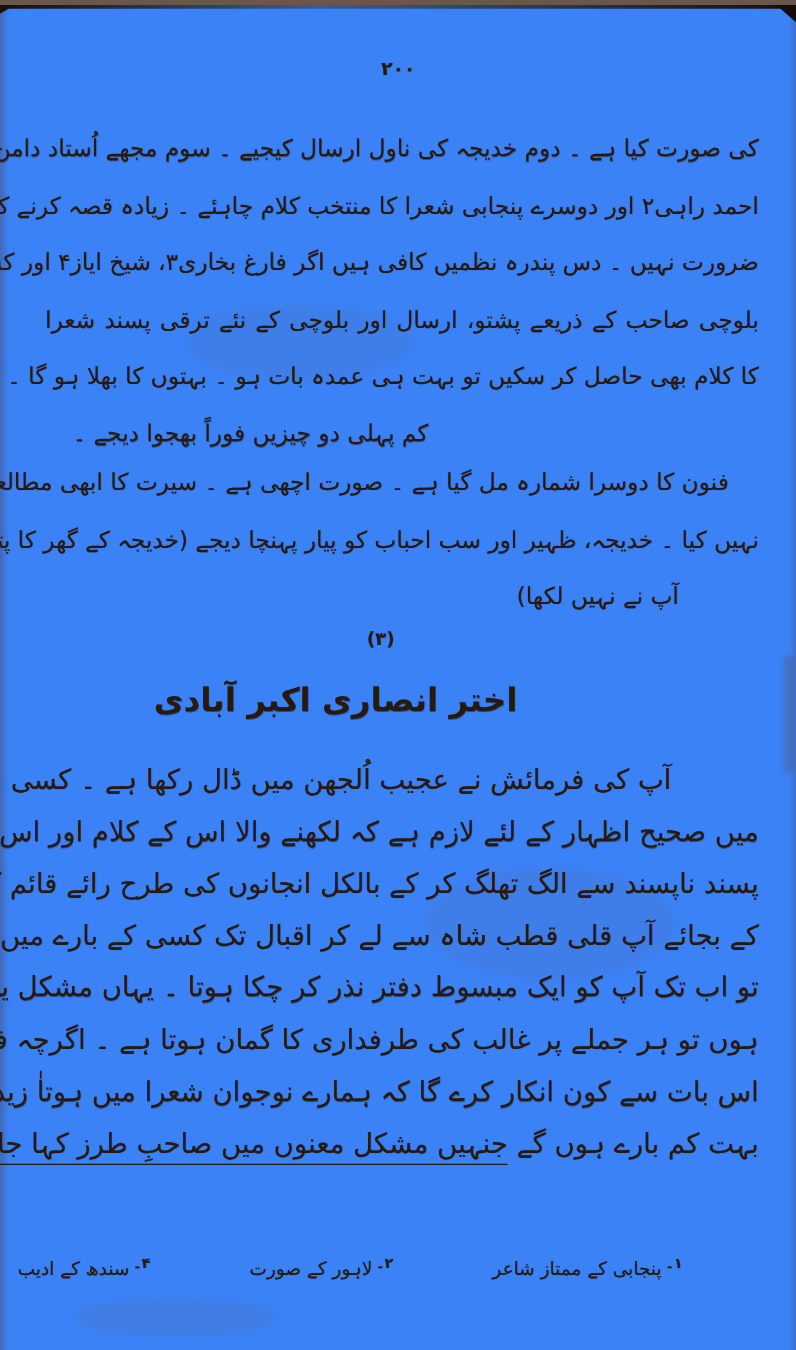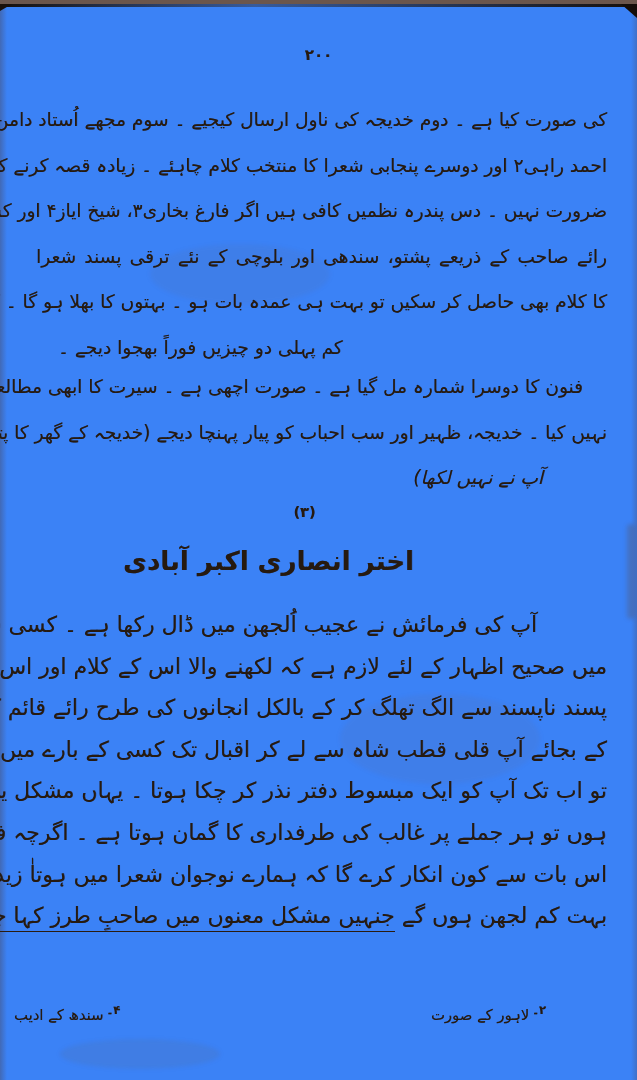--- a/index.html
+++ b/index.html
@@ -31,21 +31,21 @@
   .smudge.d{left:60px;top:1035px;width:160px;height:30px;background:rgba(110,85,70,0.10);border-radius:50%;}
 
   
   .txt{position:absolute;direction:rtl;text-shadow:0.35px 0.35px 0.6px rgba(40,22,8,0.55);}
   .line{direction:rtl;white-space:nowrap;overflow:visible;text-align:justify;text-align-last:justify;}
   .p12 .line{height:45.5px;line-height:40px;font-size:18.6px;}
   .p3  .line{height:41.6px;line-height:37px;font-size:22px;}
   .indent-sm{padding-right:24px;}
   .indent-lg{padding-right:70px;}
   .flush-left{text-align:right;text-align-last:left;padding-left:22px;}
-  .flush-right-ind{text-align:center;text-align-last:right;padding-right:64px;font-style:italic;}
+  .flush-right-ind{text-align:center;text-align-last:right;padding-right:64px;}
   .pagenum{top:42px;left:0;width:100%;text-align:center;font-size:15px;font-weight:bold;letter-spacing:4px;}
   .section-num{top:500px;left:0;width:100%;text-align:center;font-size:14.5px;font-weight:bold;transform:translateX(-14px);}
   .heading{top:542px;left:0;width:100%;text-align:center;font-size:26px;font-weight:bold;transform:translateX(-50px);letter-spacing:0.5px;}
   .para1{top:96px;left:36px;right:30px;}
   .para2{top:363px;left:36px;right:30px;}
   .para3{top:602px;left:32px;right:30px;}
   .underlined{border-bottom:1.6px solid #2a1b10;padding-bottom:2.5px;}
   .footnote{top:991px;left:14px;width:532px;display:flex;direction:rtl;justify-content:space-between;align-items:baseline;font-size:14.8px;line-height:30px;white-space:nowrap;}
   .fn-item{direction:rtl;}
   .fn-num{font-size:11.5px;font-weight:bold;vertical-align:super;margin-left:3px;}
@@ -64,21 +64,21 @@
   <div class="smudge b"></div>
   <div class="smudge c"></div>
   <div class="smudge d"></div>
 
   <div class="txt pagenum">۲۰۰</div>
 
   <div class="txt p12 para1">
     <div class="line">کی صورت کیا ہے ۔ دوم خدیجہ کی ناول ارسال کیجیے ۔ سوم مجھے اُستاد دامن۱،</div>
     <div class="line">احمد راہی۲ اور دوسرے پنجابی شعرا کا منتخب کلام چاہئے ۔ زیادہ قصہ کرنے کی</div>
     <div class="line">ضرورت نہیں ۔ دس پندرہ نظمیں کافی ہیں اگر فارغ بخاری۳، شیخ ایاز۴ اور کسی</div>
-    <div class="line">رائے صاحب کے ذریعے پشتو، سندھی اور بلوچی کے نئے ترقی پسند شعرا</div>
+    <div class="line">بلوچی صاحب کے ذریعے پشتو، ارسال اور بلوچی کے نئے ترقی پسند شعرا</div>
     <div class="line">کا کلام بھی حاصل کر سکیں تو بہت ہی عمدہ بات ہو ۔ بہتوں کا بھلا ہو گا ۔ کم از</div>
     <div class="line flush-left">کم پہلی دو چیزیں فوراً بھجوا دیجے ۔</div>
   </div>
 
   <div class="txt p12 para2">
     <div class="line indent-sm">فنون کا دوسرا شمارہ مل گیا ہے ۔ صورت اچھی ہے ۔ سیرت کا ابھی مطالعہ</div>
     <div class="line">نہیں کیا ۔ خدیجہ، ظہیر اور سب احباب کو پیار پہنچا دیجے (خدیجہ کے گھر کا پتہ</div>
     <div class="line flush-right-ind">آپ نے نہیں لکھا)</div>
   </div>
 
@@ -86,21 +86,22 @@
   <div class="txt heading">اختر انصاری اکبر آبادی</div>
 
   <div class="txt p3 para3">
     <div class="line indent-lg">آپ کی فرمائش نے عجیب اُلجھن میں ڈال رکھا ہے ۔ کسی شاعر کے بارے</div>
     <div class="line">میں صحیح اظہار کے لئے لازم ہے کہ لکھنے والا اس کے کلام اور اس کی ذات کو اپنی جذباتی</div>
     <div class="line">پسند ناپسند سے الگ تھلگ کر کے بالکل انجانوں کی طرح رائے قائم کرے ۔ مصطفیٰ زیدی</div>
     <div class="line">کے بجائے آپ قلی قطب شاہ سے لے کر اقبال تک کسی کے بارے میں استفسار فرماتے</div>
     <div class="line">تو اب تک آپ کو ایک مبسوط دفتر نذر کر چکا ہوتا ۔ یہاں مشکل یہ آن پڑی ہے کہ</div>
     <div class="line">ہوں تو ہر جملے پر غالب کی طرفداری کا گمان ہوتا ہے ۔ اگرچہ فی الواقع یہ صحیح نہیں مثلاً</div>
     <div class="line">اس بات سے کون انکار کرے گا کہ ہمارے نوجوان شعرا میں ہوتاٰ زیدی کے علاوہ</div>
-    <div class="line"><span>بہت کم لجھن ہوں گے </span><span class="underlined">جنہیں مشکل معنوں میں صاحبِ طرز کہا جا سکے</span><span> ۔ یوں محض نئی</span></div>
+    <div class="line"><span>بہت کم بارے ہوں گے </span><span class="underlined">جنہیں مشکل معنوں میں صاحبِ طرز کہا جا سکے</span><span> ۔ یوں محض نئی</span></div>
   </div>
 
   <div class="txt footnote">
+    <span class="fn-item"><span class="fn-num">۱۔</span><span>پنجابی کے ممتاز شاعر</span></span>
     <span class="fn-item"><span class="fn-num">۲۔</span><span>لاہور کے صورت</span></span>
     <span class="fn-item"><span class="fn-num">۴۔</span><span>سندھ کے ادیب</span></span>
   </div>
 
 </div>
 
 </body></html>

